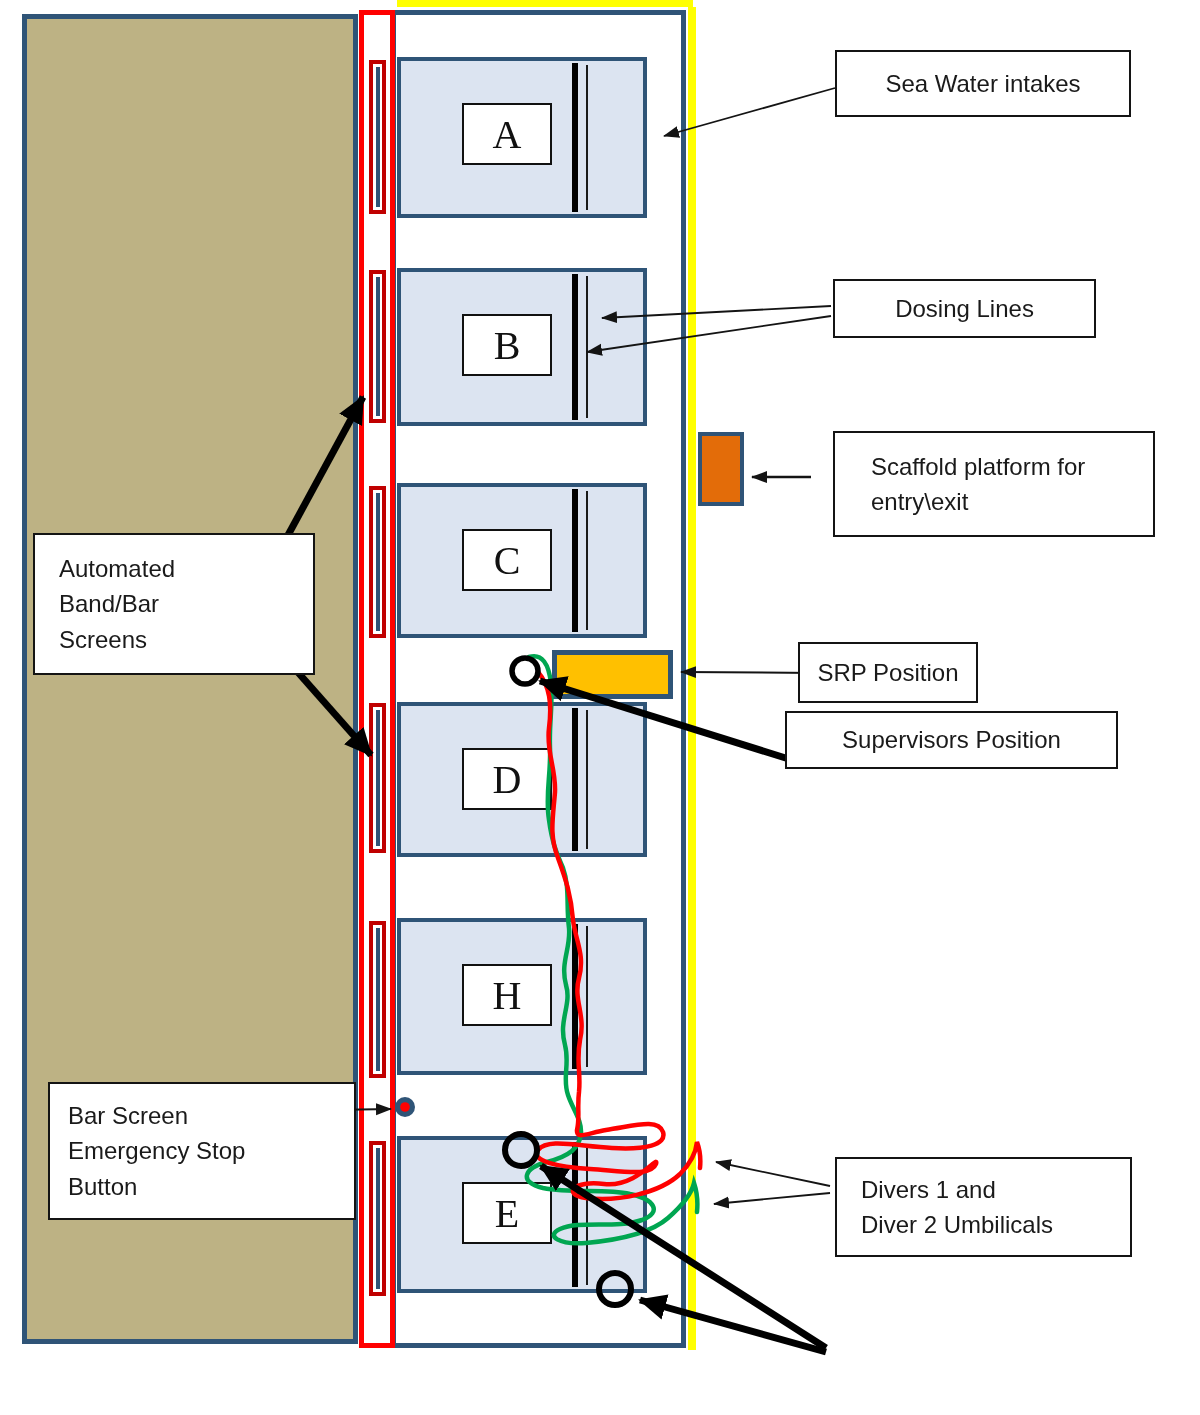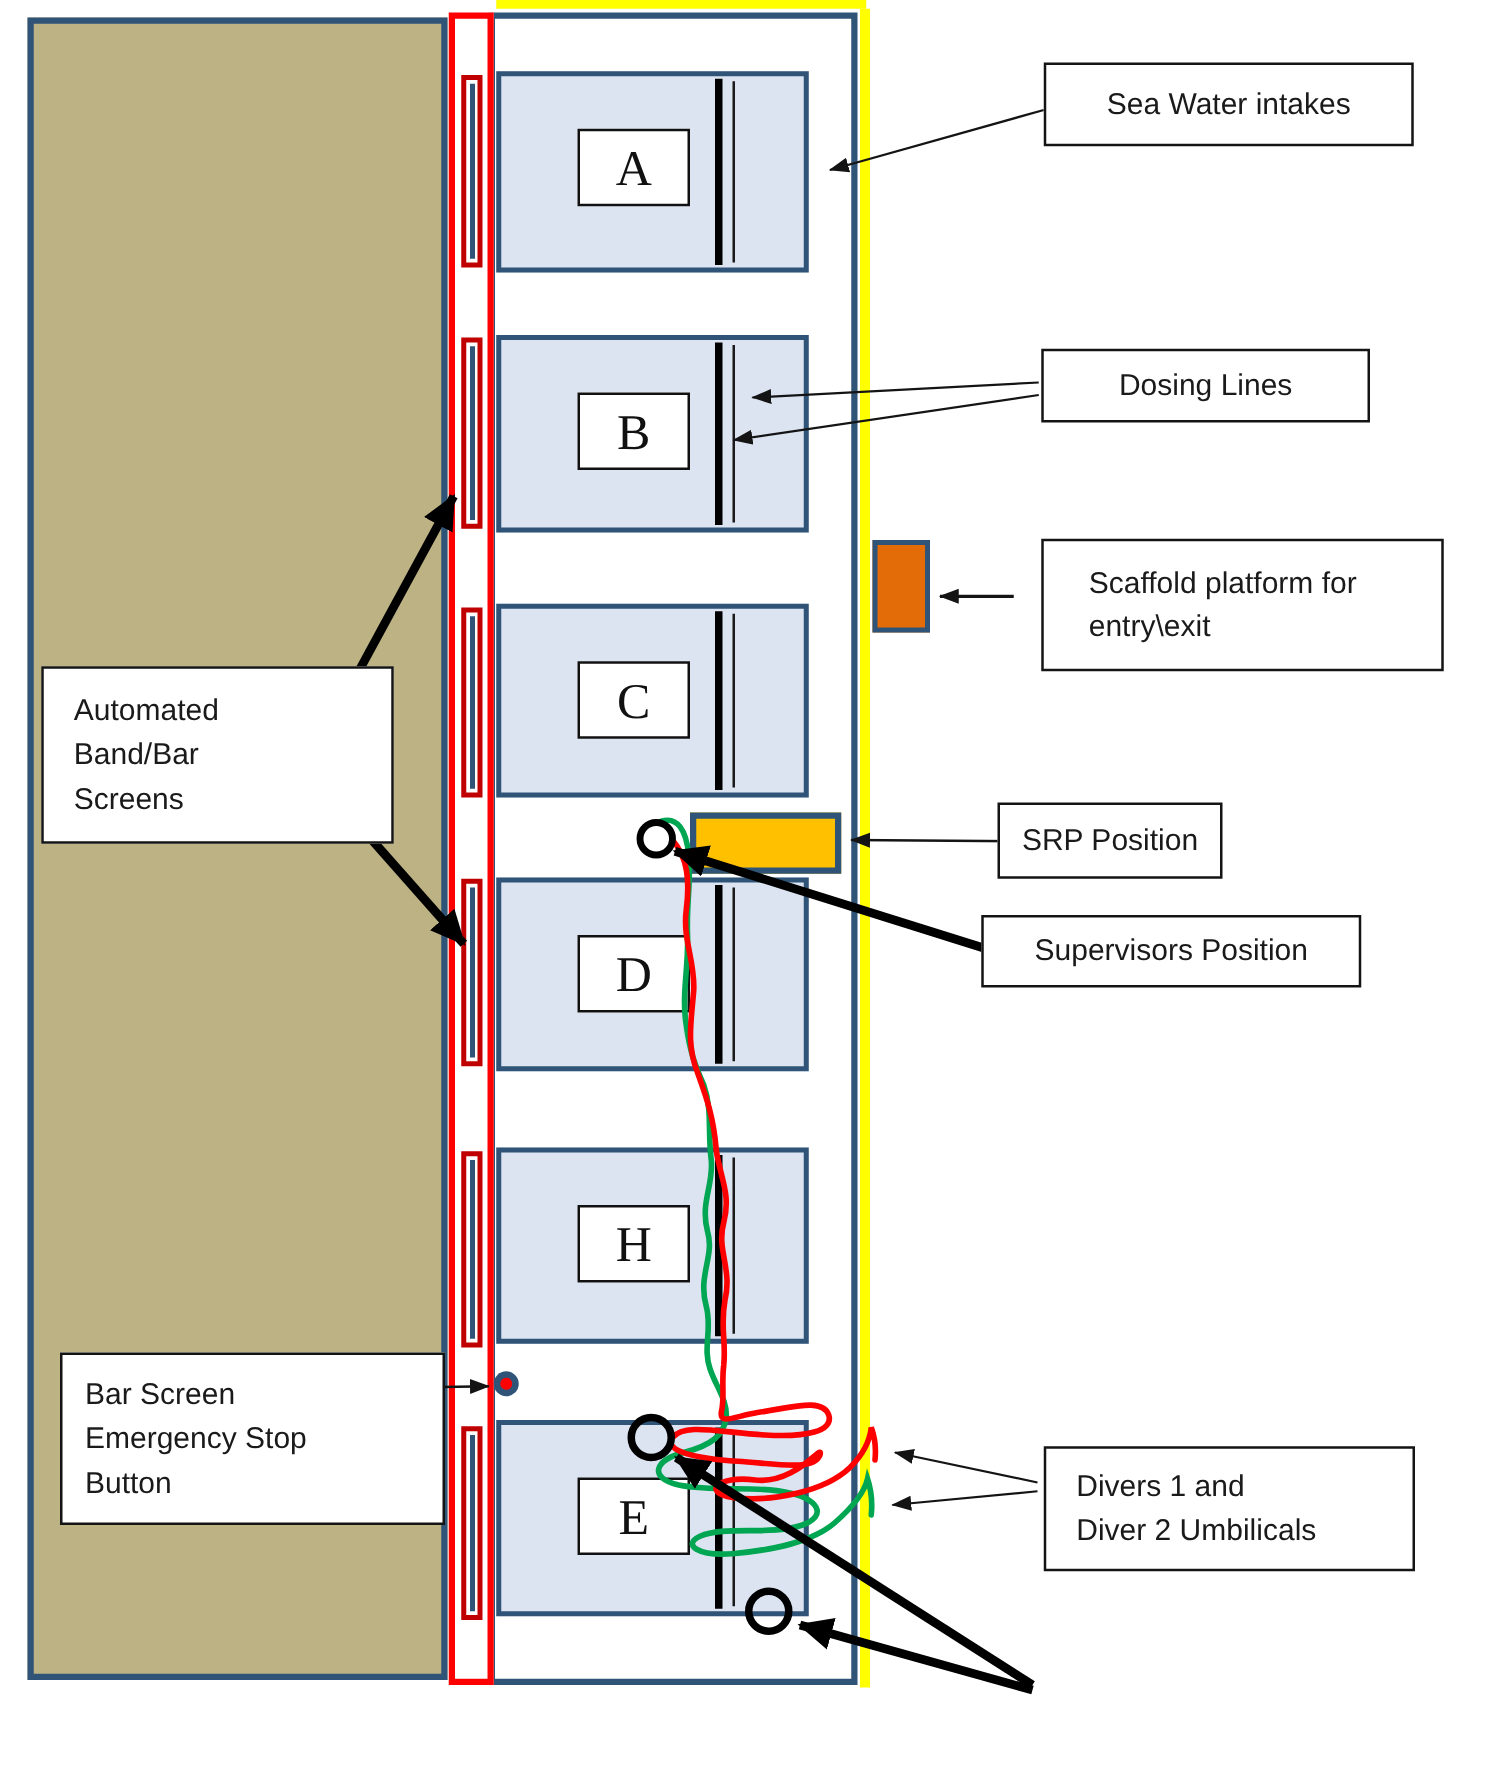--- a/index.html
+++ b/index.html
@@ -56,21 +56,21 @@
 
   
   .lbl{position:absolute;background:#ffffff;border:2.5px solid #141414;color:#1a1a1a;
     font-size:24px;line-height:1.47;white-space:pre-line;display:flex;align-items:center;}
   .lbl.center{justify-content:center;text-align:center;}
   .lbl.left{justify-content:flex-start;}
   #lbl-sea{left:835px;top:50px;width:296px;height:67px;}
   #lbl-dosing{left:833px;top:279px;width:263px;height:59px;}
   #lbl-scaffold{left:813px;top:431px;width:322px;height:106px;padding-left:36px;margin-left:20px;}
   #lbl-srp{left:798px;top:642px;width:180px;height:61px;}
-  #lbl-sup{left:785px;top:732px;width:304px;height:58px;}
+  #lbl-sup{left:785px;top:711px;width:333px;height:58px;}
   #lbl-auto{left:33px;top:533px;width:282px;height:142px;padding-left:24px;}
   #lbl-stop{left:48px;top:1082px;width:308px;height:138px;padding-left:18px;}
   #lbl-divers{left:835px;top:1157px;width:297px;height:100px;padding-left:24px;}
   #lbl-tender{left:833px;top:1298px;width:354px;height:105px;padding-left:20px;}
 
   #overlay{position:absolute;left:0;top:0;width:1200px;height:1415px;}
 </style>
 </head>
 <body>
 

